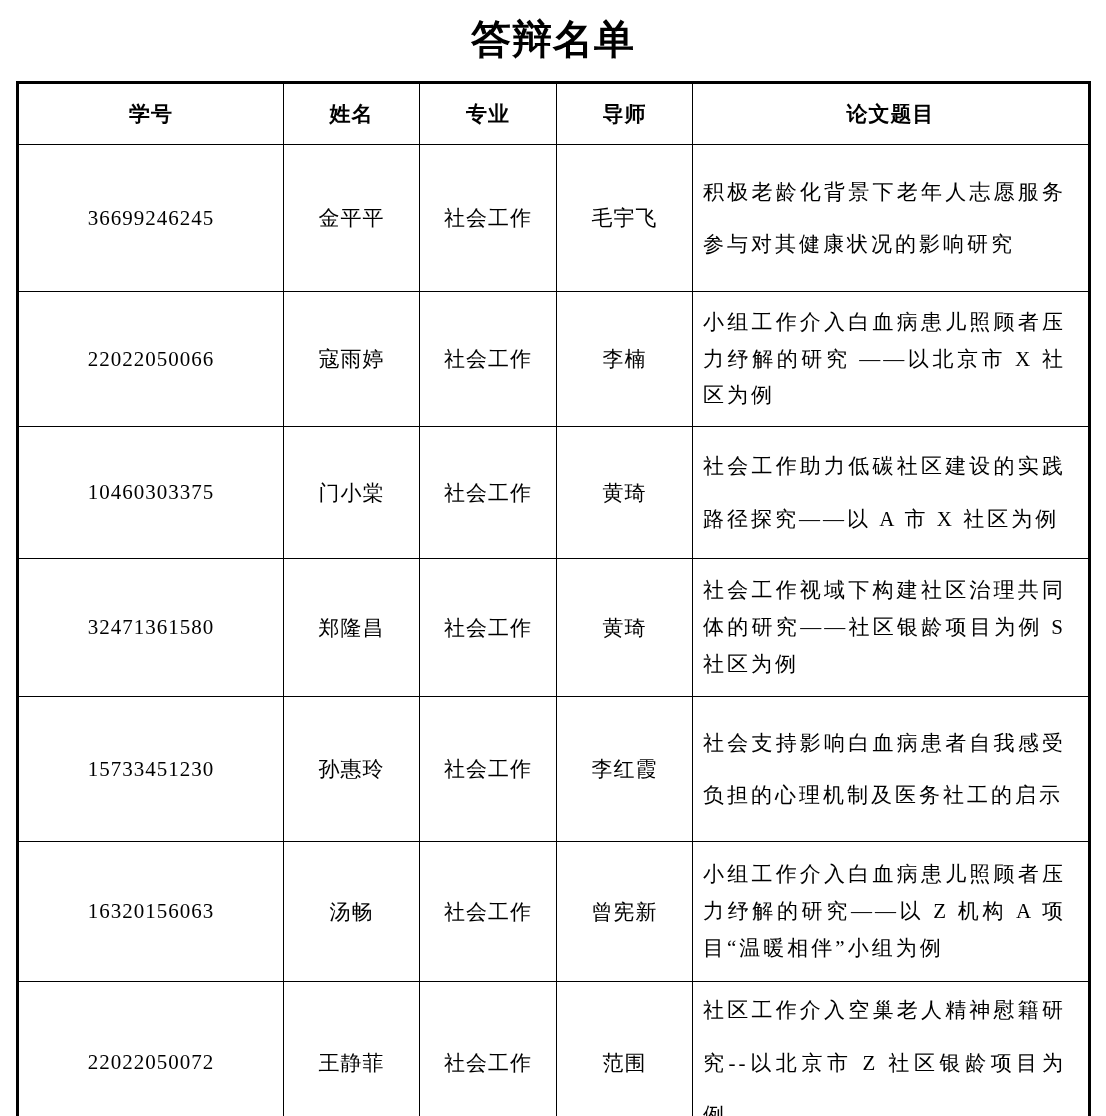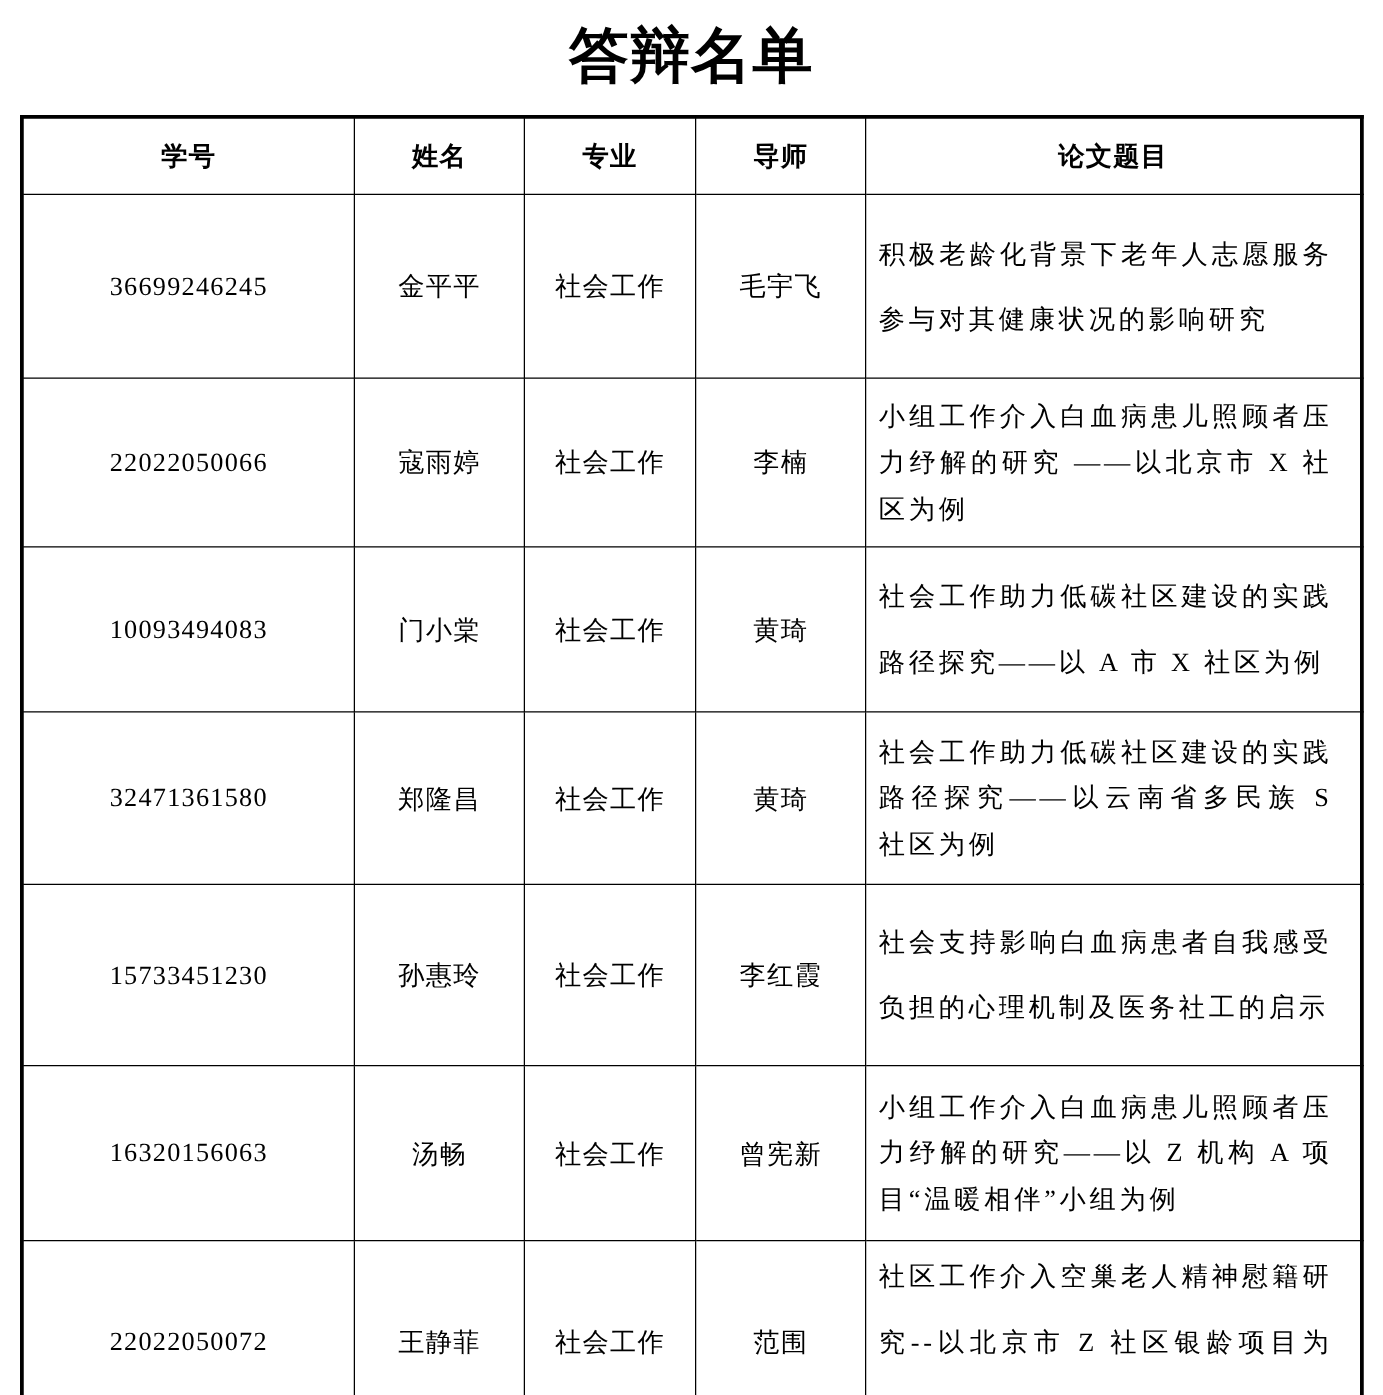--- a/index.html
+++ b/index.html
@@ -12,21 +12,21 @@
     font-family: "Liberation Serif", "DejaVu Serif", serif;
   }
   .page {
     width: 1106px;
     height: 1116px;
     background: #ffffff;
     overflow: hidden;
   }
   .doc-title {
     text-align: center;
-    font-size: 48px;
+    font-size: 40px;
     font-weight: bold;
     letter-spacing: 1px;
     margin: 12px 0 13px 0;
     line-height: 1.4;
   }
   table.defense-table {
     border-collapse: collapse;
     table-layout: fixed;
     width: 1072px;
     margin-left: 16px;
@@ -105,32 +105,32 @@
         <td class="title-cell">积极老龄化背景下老年人志愿服务参与对其健康状况的影响研究</td>
       </tr>
       <tr>
         <td class="c">22022050066</td>
         <td class="c">寇雨婷</td>
         <td class="c">社会工作</td>
         <td class="c">李楠</td>
         <td class="title-cell">小组工作介入白血病患儿照顾者压力纾解的研究 ——以北京市 X 社区为例</td>
       </tr>
       <tr>
-        <td class="c">10093494083</td>
+        <td class="c">10460303375</td>
         <td class="c">门小棠</td>
         <td class="c">社会工作</td>
         <td class="c">黄琦</td>
         <td class="title-cell">社会工作助力低碳社区建设的实践路径探究——以 A 市 X 社区为例</td>
       </tr>
       <tr>
         <td class="c">32471361580</td>
         <td class="c">郑隆昌</td>
         <td class="c">社会工作</td>
         <td class="c">黄琦</td>
-        <td class="title-cell">社会工作助力低碳社区建设的实践路径探究——以云南省多民族 S 社区为例</td>
+        <td class="title-cell">社会工作视域下构建社区治理共同体的研究——社区银龄项目为例 S 社区为例</td>
       </tr>
       <tr>
         <td class="c">15733451230</td>
         <td class="c">孙惠玲</td>
         <td class="c">社会工作</td>
         <td class="c">李红霞</td>
         <td class="title-cell">社会支持影响白血病患者自我感受负担的心理机制及医务社工的启示</td>
       </tr>
       <tr>
         <td class="c">16320156063</td>

